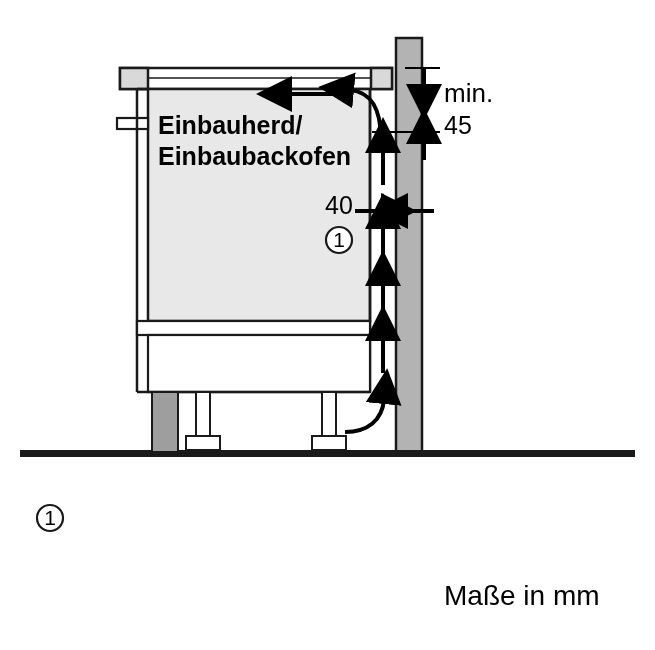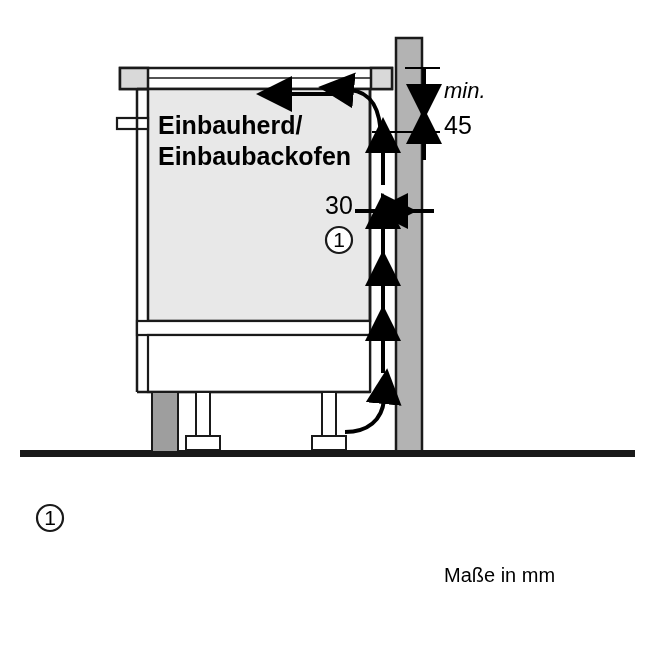--- a/index.html
+++ b/index.html
@@ -33,42 +33,41 @@
   }
   .lbl-appliance {
     left: 158px;
     top: 110px;
     font-size: 25px;
     font-weight: bold;
   }
   .lbl-min {
     left: 444px;
     top: 78px;
-    font-size: 22px;
-    font-style: italic;
+    font-size: 26px;
   }
   .lbl-45 {
     left: 444px;
     top: 110px;
     font-size: 25px;
   }
   .lbl-20 {
     left: 325px;
     top: 190px;
     font-size: 25px;
   }
   .lbl-note {
     left: 38px;
     top: 508px;
     font-size: 25px;
   }
   .lbl-units {
     left: 444px;
-    top: 563px;
-    font-size: 20px;
+    top: 579px;
+    font-size: 28px;
   }
   .callout-num {
     position: absolute;
     font-size: 21px;
     color: #000000;
     text-align: center;
   }
   .callout-1-diagram {
     left: 325px;
     top: 228px;
@@ -168,21 +167,21 @@
       <circle cx="339" cy="240" r="13" fill="#ffffff" stroke="#1a1a1a" stroke-width="2.2"></circle>
       <circle cx="50" cy="518" r="13" fill="#ffffff" stroke="#1a1a1a" stroke-width="2.2"></circle>
     </g>
   </svg>
 
   <div class="lbl lbl-appliance">Einbauherd/
 Einbaubackofen</div>
 
   <div class="lbl lbl-min">min.</div>
   <div class="lbl lbl-45">45</div>
-  <div class="lbl lbl-20">30</div>
+  <div class="lbl lbl-20">40</div>
 
   <div class="callout-num callout-1-diagram">1</div>
   <div class="callout-num callout-1-note">1</div>
 
 
   <div class="lbl lbl-units">Maße in mm</div>
 
 </div>
 
 </body></html>

